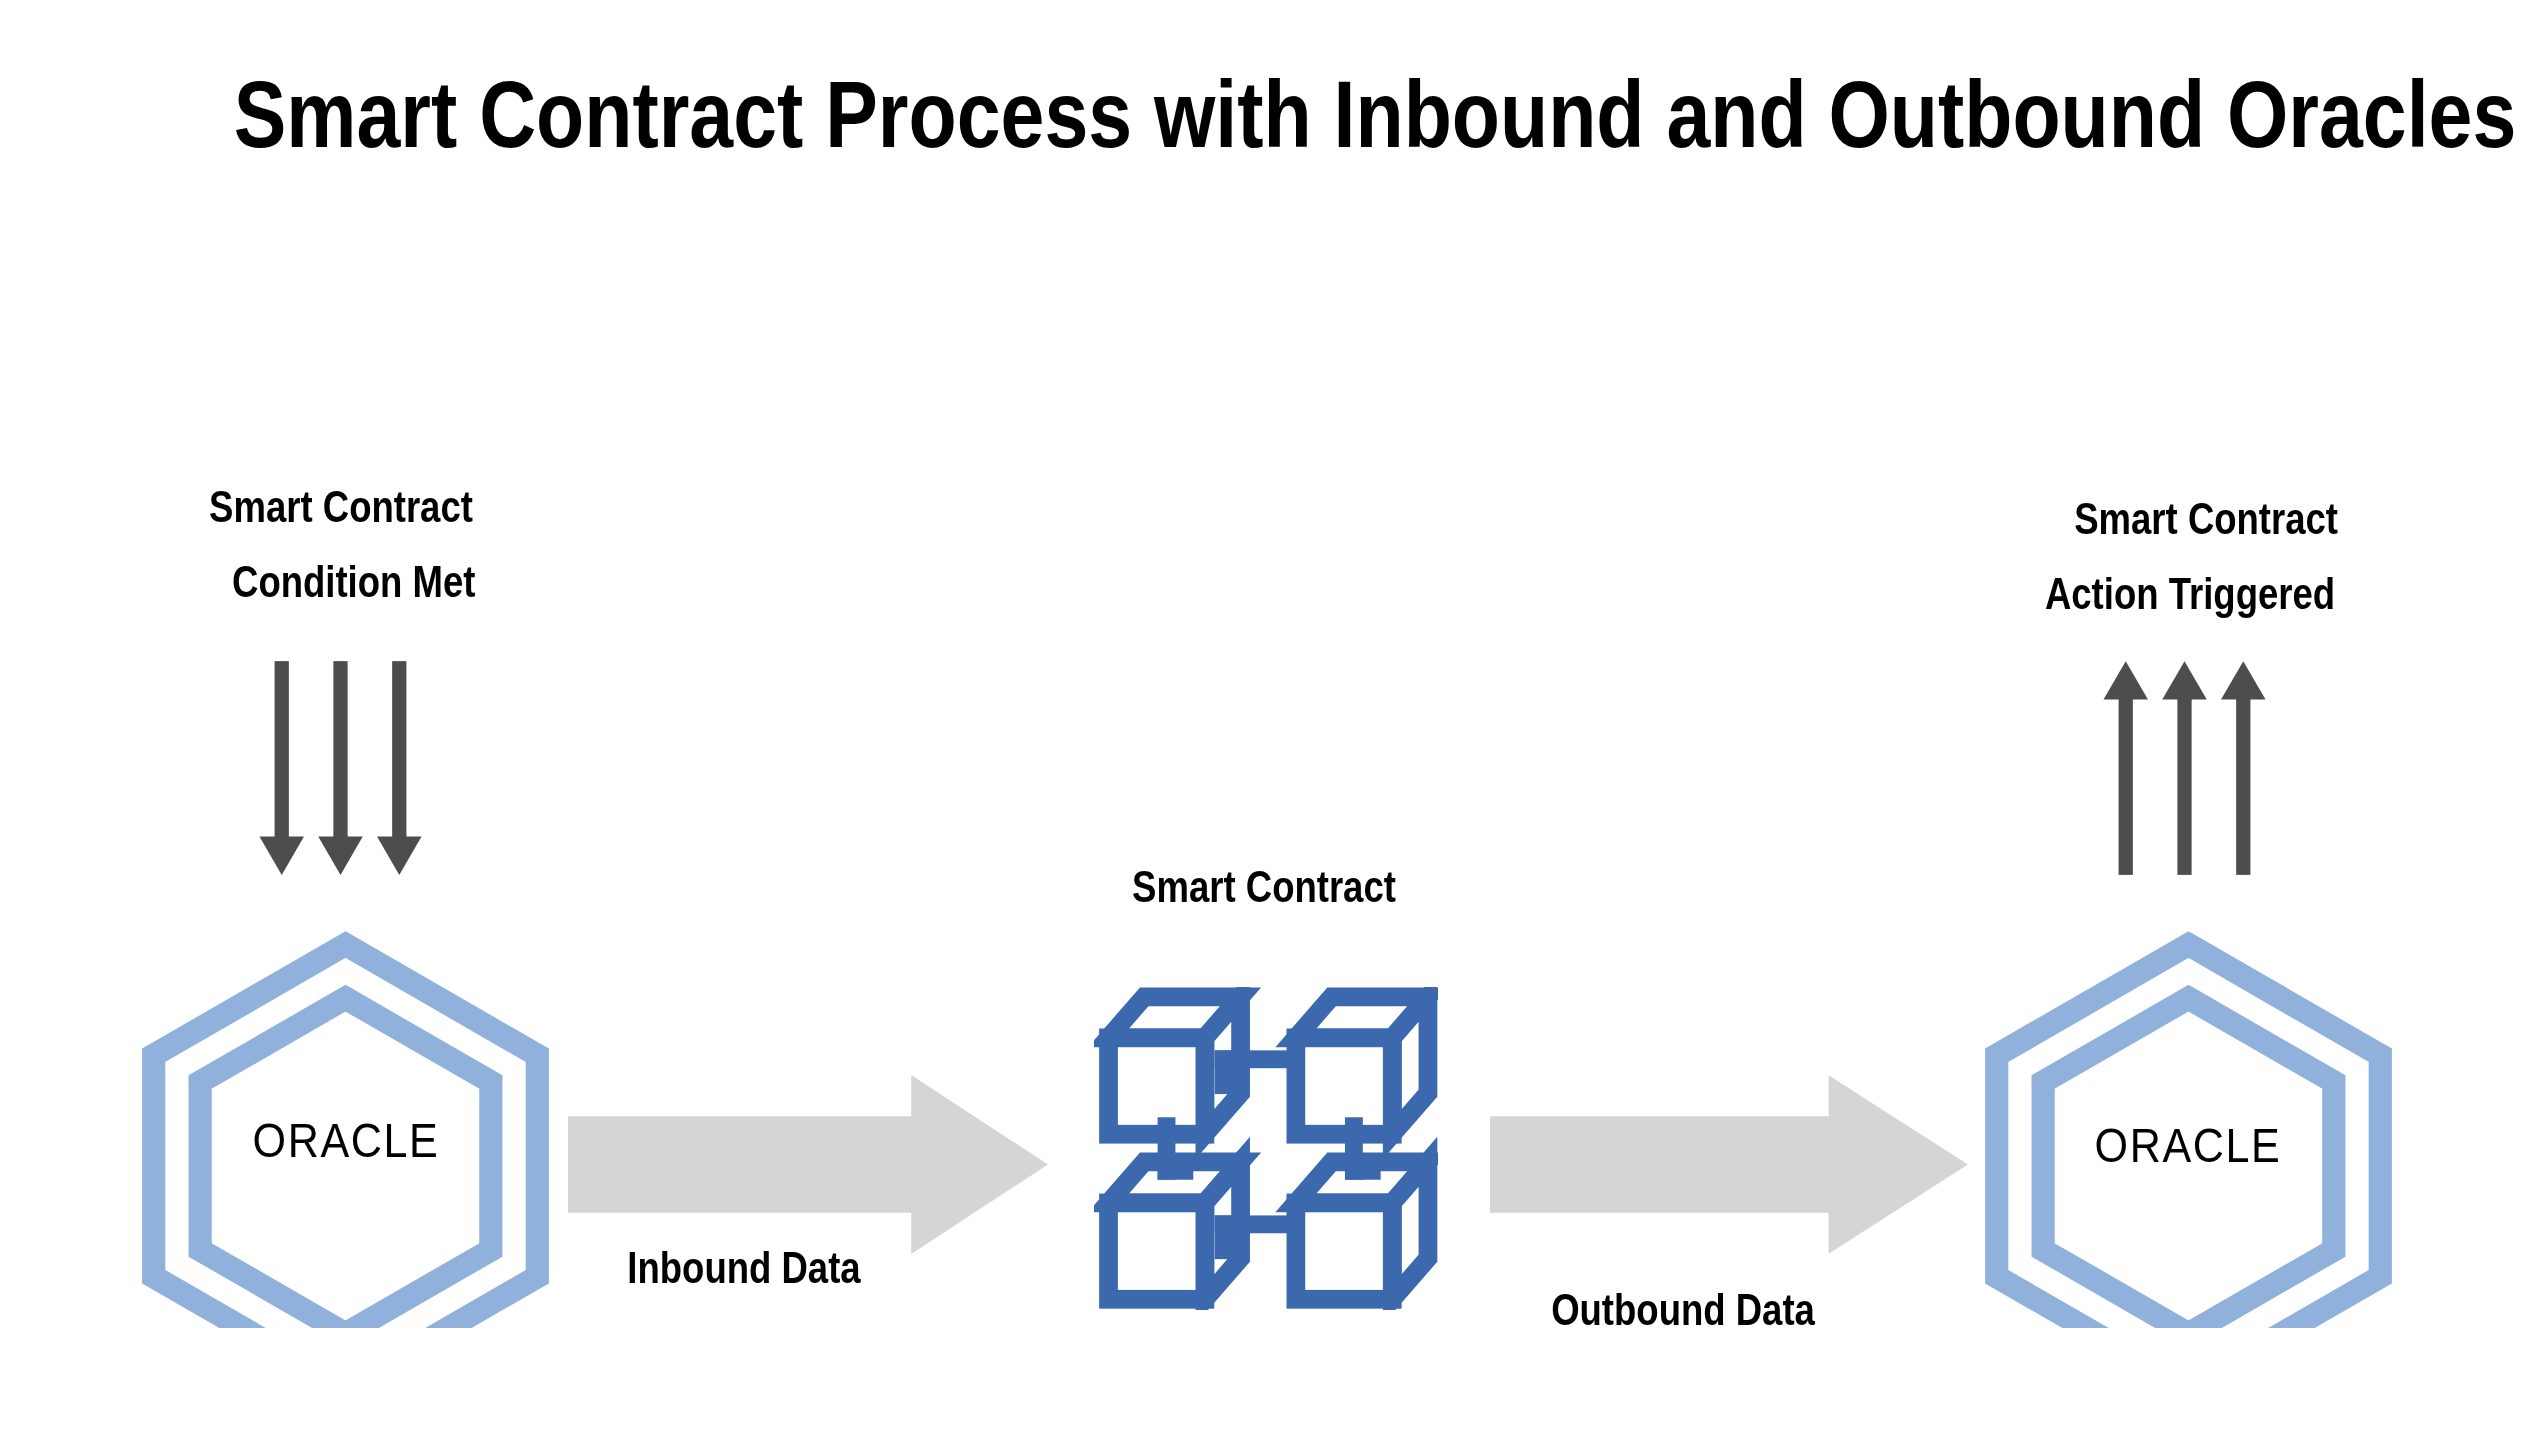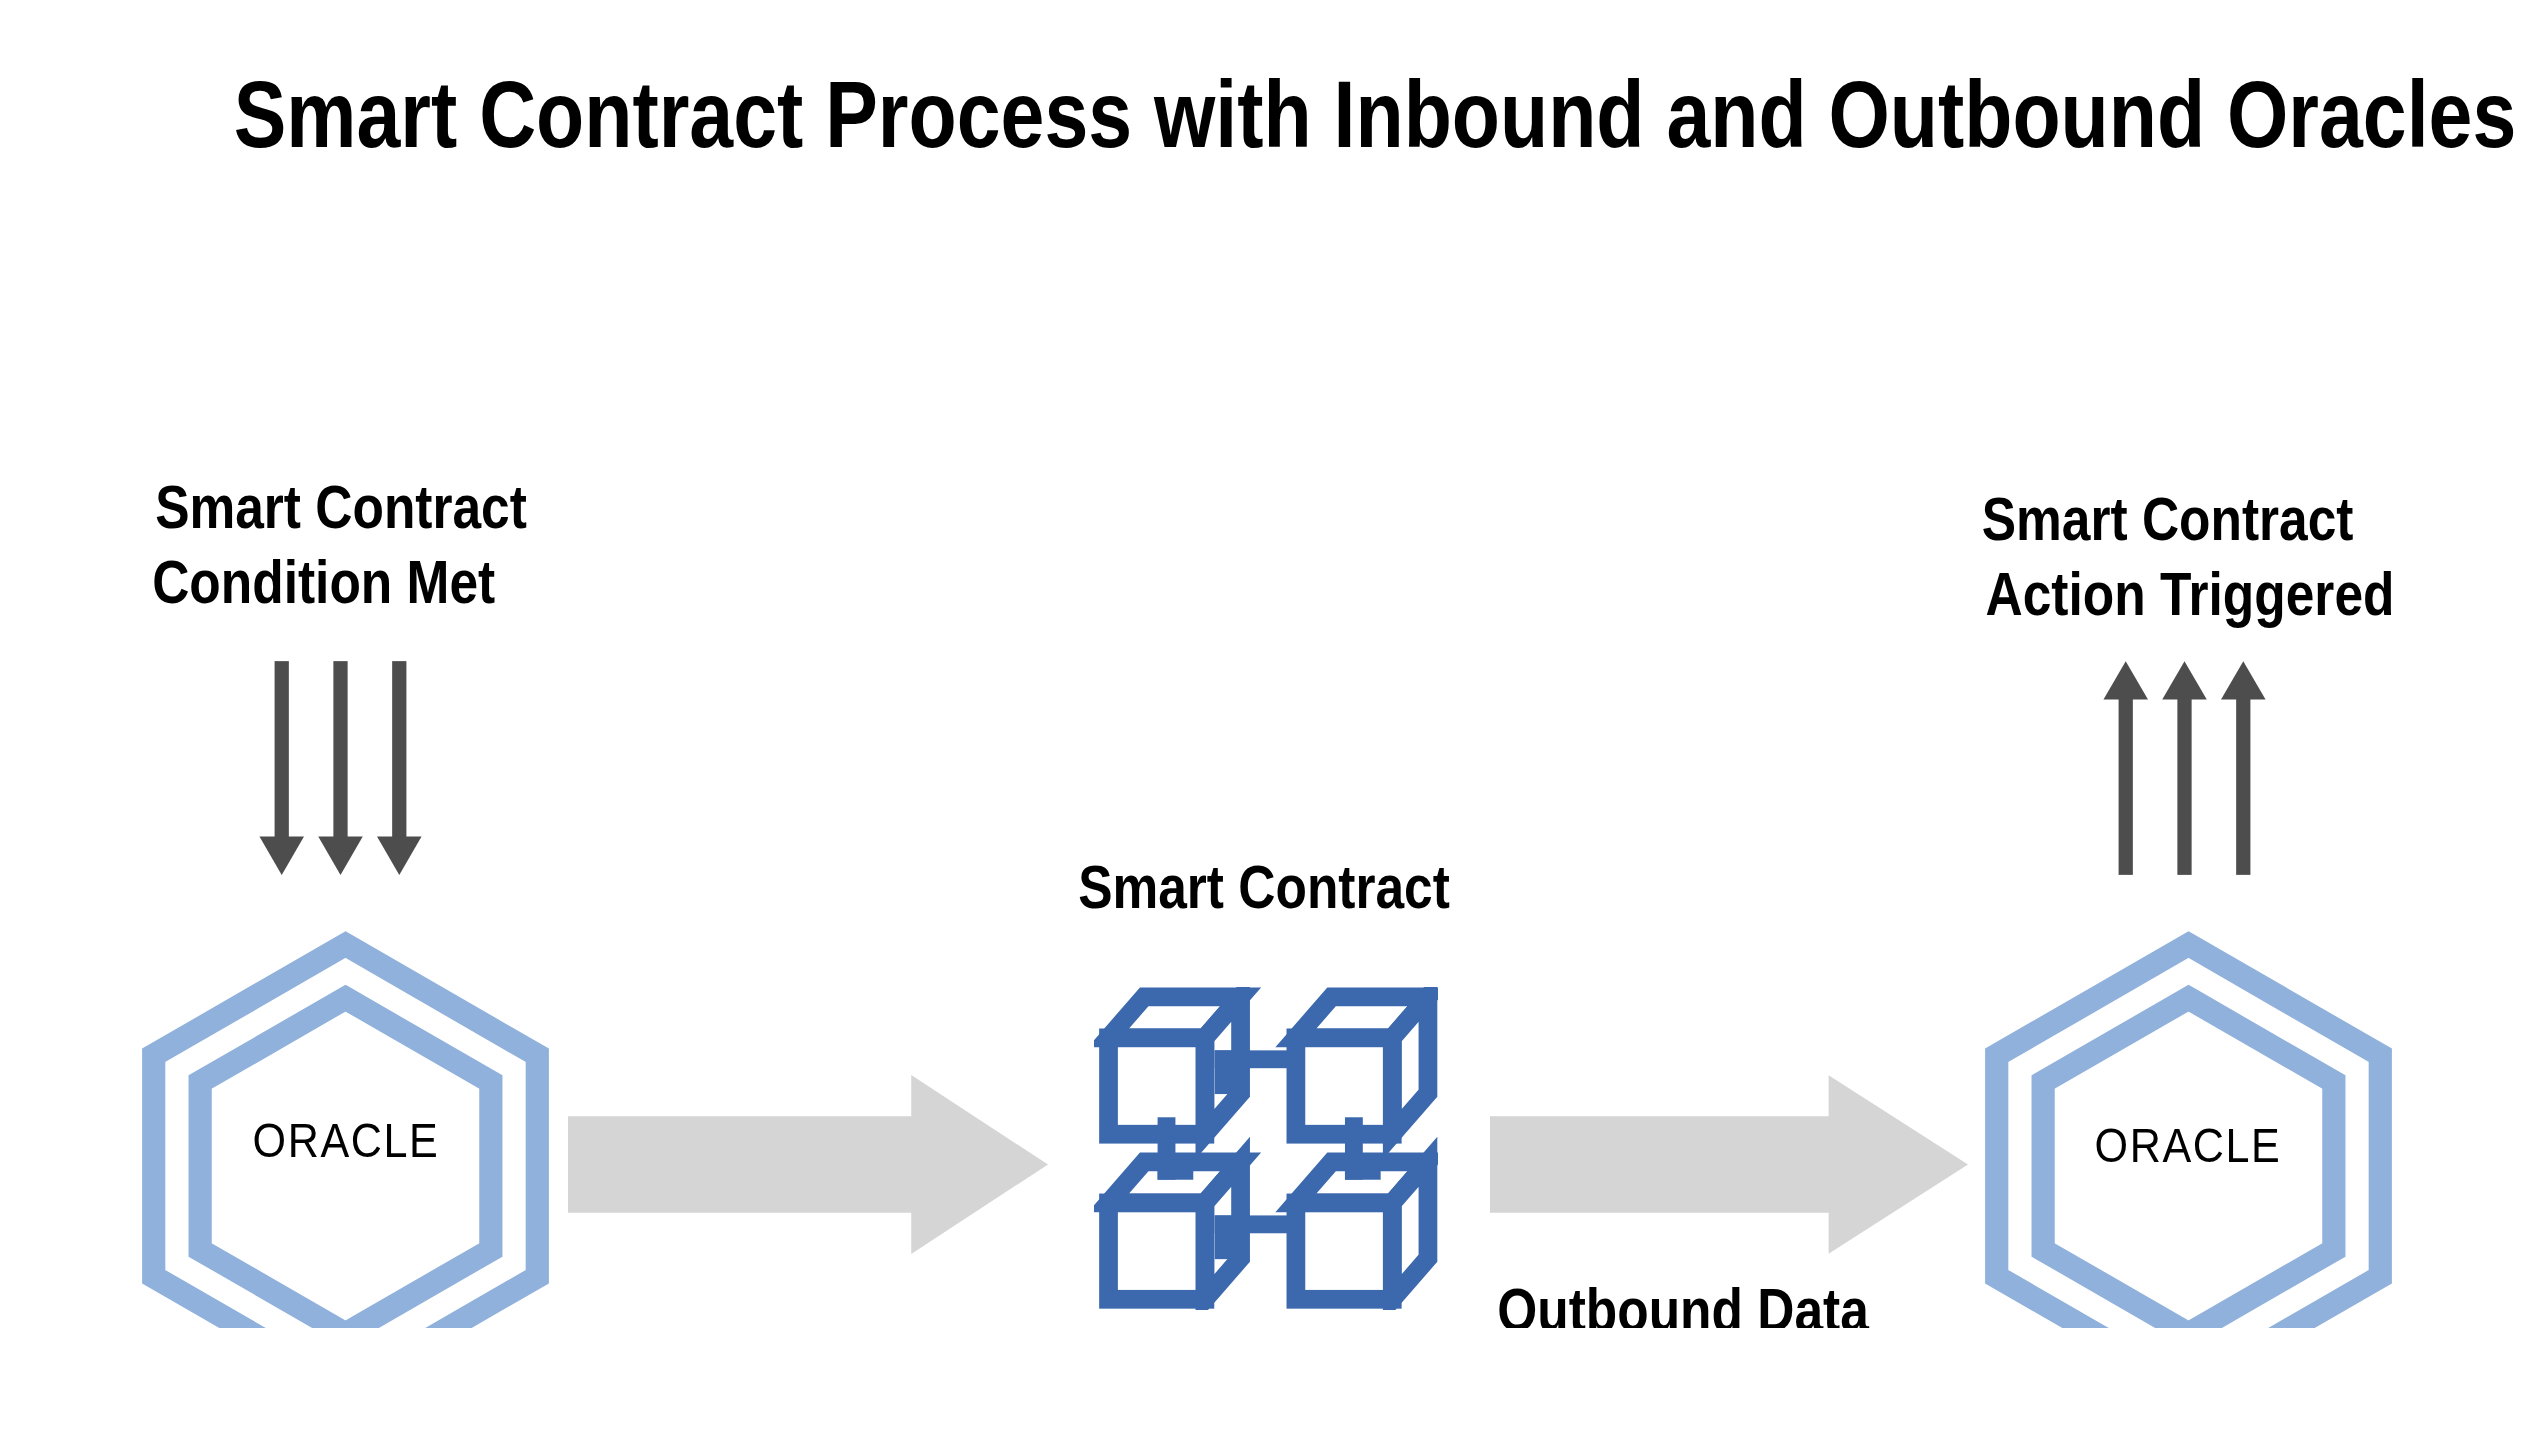--- a/index.html
+++ b/index.html
@@ -21,21 +21,21 @@
     color:var(--text);
     overflow:hidden;
   }
   .condense{display:inline-block;transform:scaleX(0.83);transform-origin:50% 50%;white-space:nowrap;}
   .title{
     position:absolute;left:0;top:57px;width:100%;
     text-align:center;font-size:95px;font-weight:bold;line-height:1.2;
   }
   .label{
     position:absolute;transform:translateX(-50%);
-    text-align:left;font-size:62px;font-weight:bold;line-height:75px;
+    text-align:right;font-size:44px;font-weight:bold;line-height:75px;
     white-space:nowrap;
   }
   .oracle-text{
     position:absolute;transform:translateX(-50%);
     font-size:49px;font-weight:normal;line-height:61px;letter-spacing:1.8px;
     white-space:nowrap;
   }
   .oracle-text .condense{transform:scaleX(0.88);}
   svg{position:absolute;display:block;}
   .hexline{fill:none;stroke:var(--oracle-hexagon-blue);stroke-width:26;stroke-linejoin:miter;}
@@ -125,20 +125,23 @@
     <rect class="link" x="135" y="256" width="21" height="49"></rect>
     <rect class="link" x="71" y="146" width="20" height="70"></rect>
     <rect class="link" x="71" y="196" width="40" height="20"></rect>
     <rect class="link" x="281" y="146" width="20" height="70"></rect>
     <rect class="link" x="281" y="196" width="40" height="20"></rect>
   </svg>
 
   <svg style="left:568px;top:1075px;" width="480" height="179" viewBox="0 0 537 200">
     <polygon class="flow" points="0,46 384,46 384,0 537,100 384,200 384,154 0,154"></polygon>
   </svg>
+  <div class="label" style="left:744px;top:1230px;">
+    <span class="condense">Inbound Data</span>
+  </div>
 
   <svg style="left:1490px;top:1075px;" width="478" height="179" viewBox="0 0 535 200">
     <polygon class="flow" points="0,46 379,46 379,0 535,100 379,200 379,154 0,154"></polygon>
   </svg>
   <div class="label" style="left:1683px;top:1272px;">
     <span class="condense">Outbound Data</span>
   </div>
 
 </div>
 

